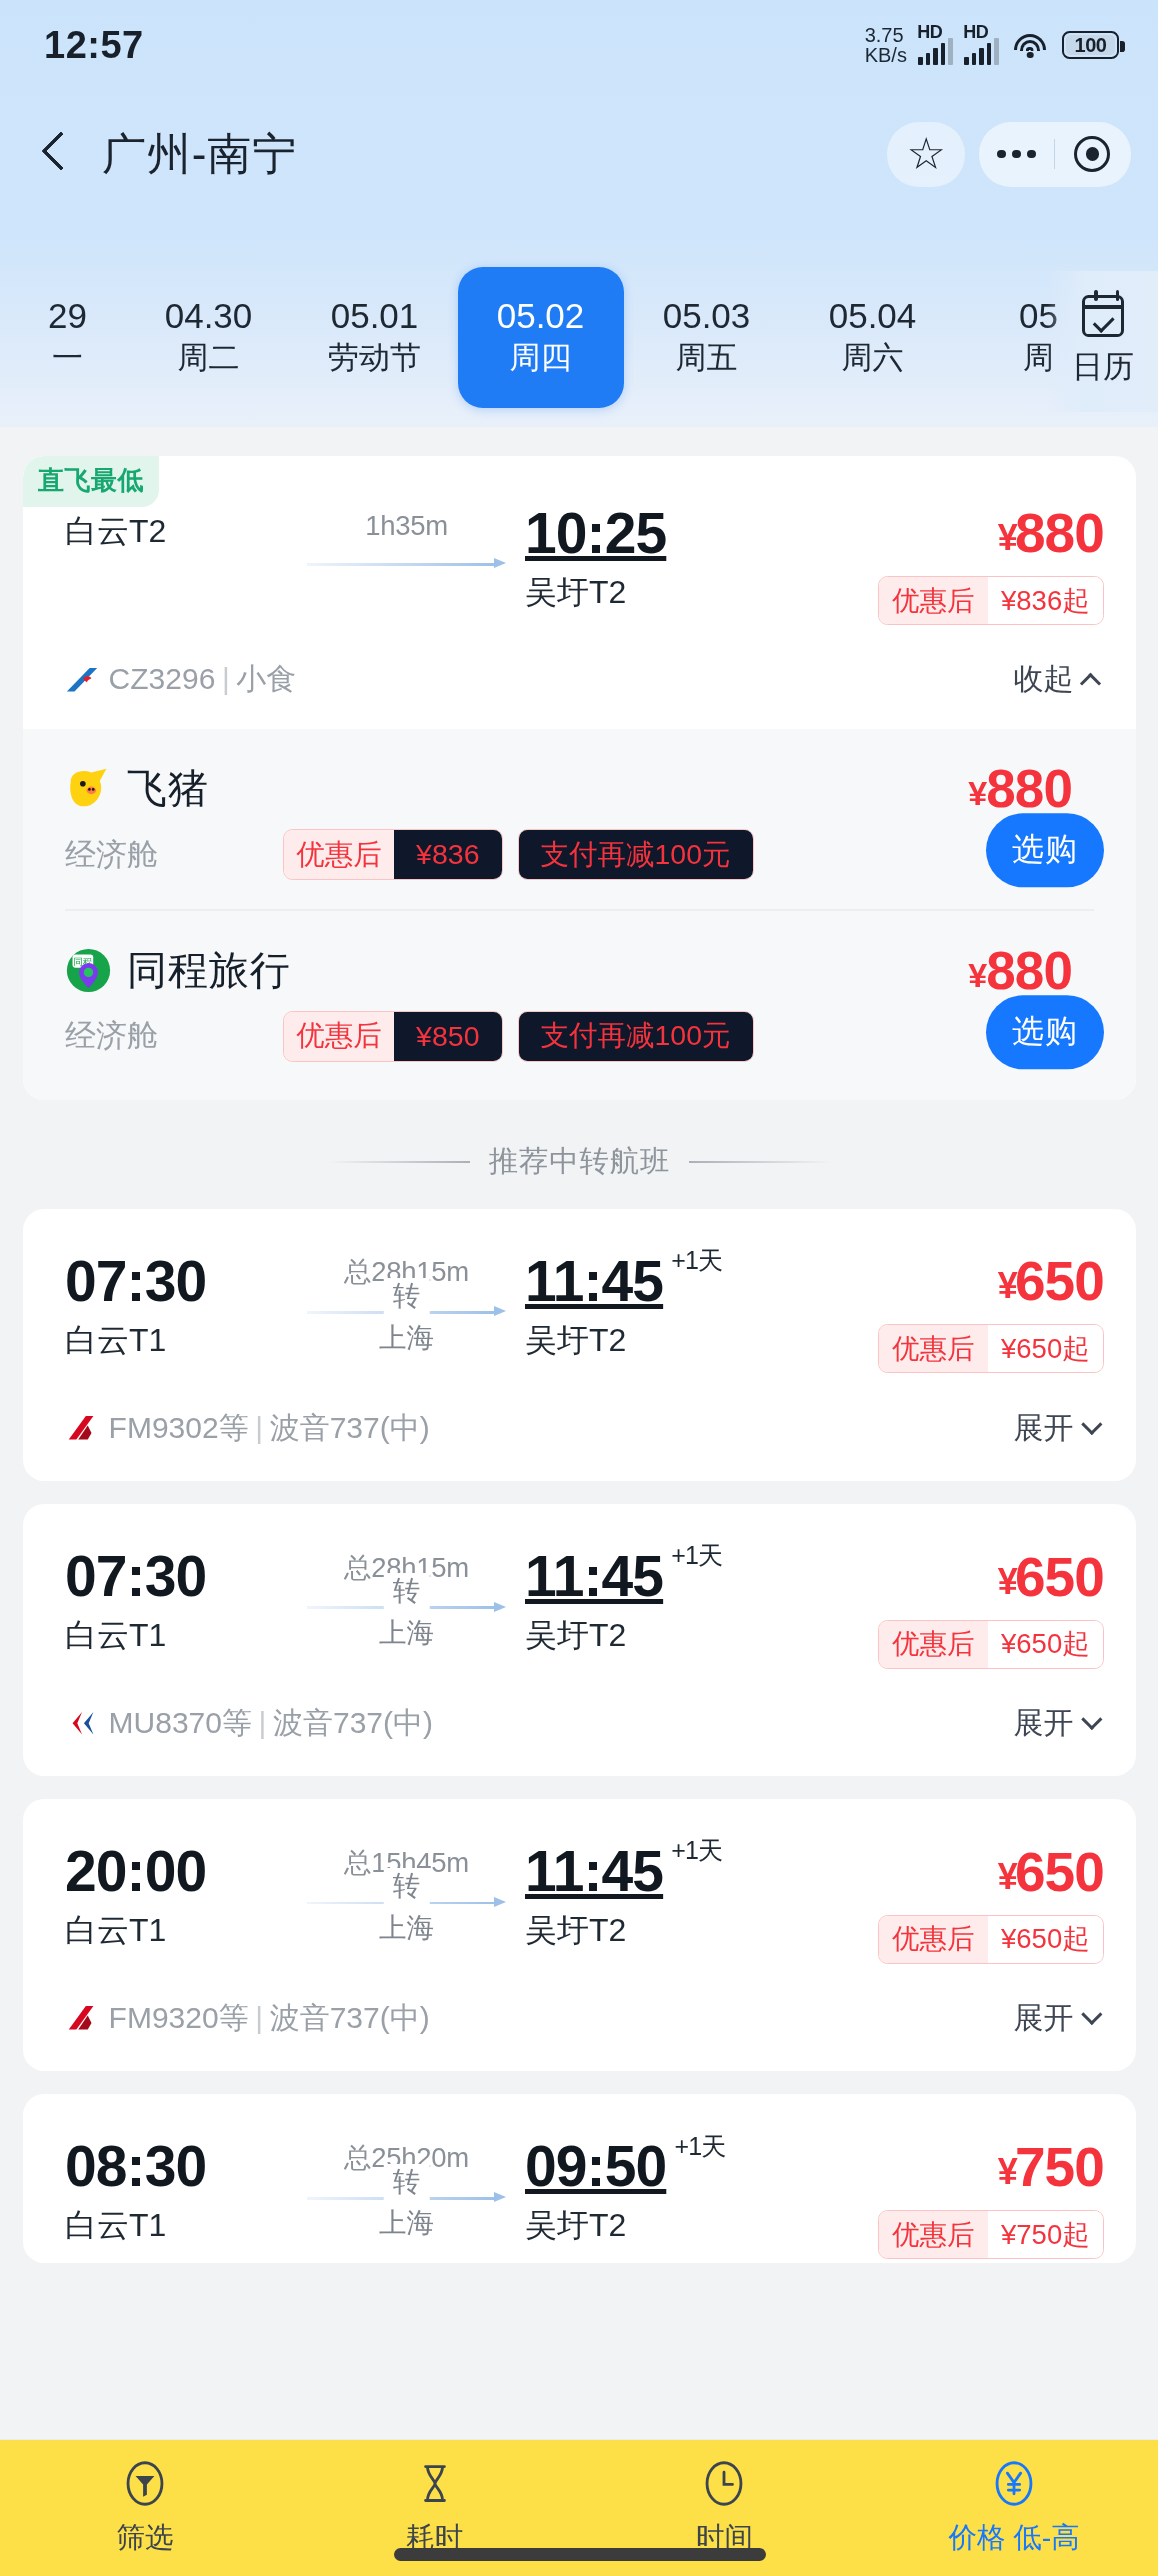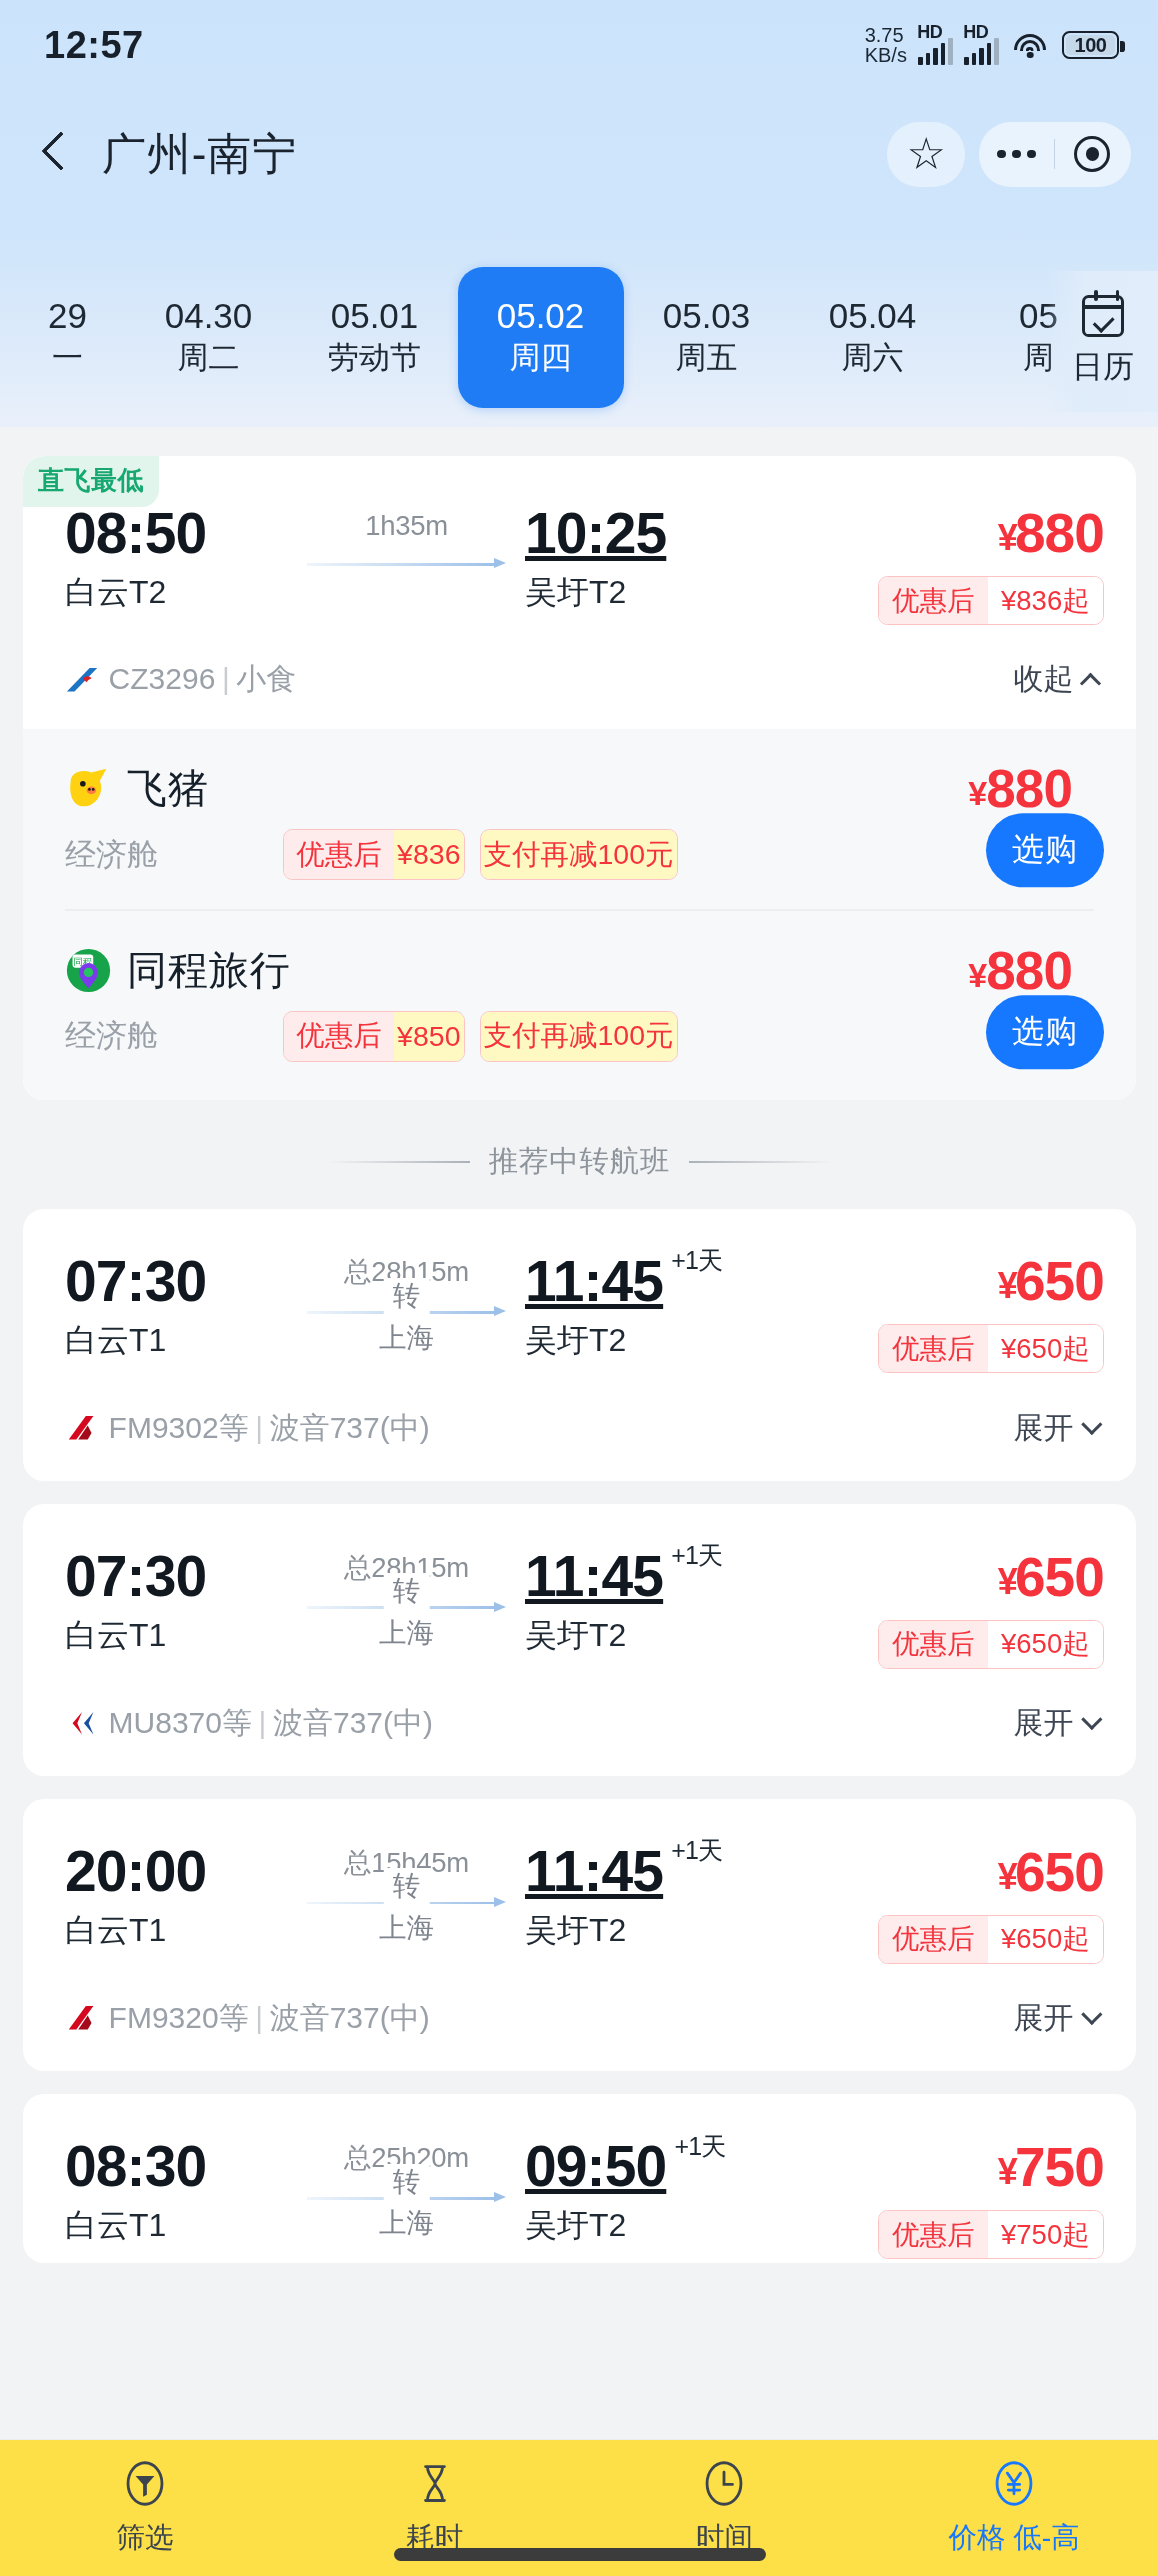--- a/index.html
+++ b/index.html
@@ -167,21 +167,21 @@
   .ota-btn{ position:absolute; right:32px; top:50%; transform:translateY(-5.7px);
      width:118px; height:74px; background:#1677ff; color:#fff; border-radius:37px;
      display:flex; align-items:center; justify-content:center; font-size:32px; letter-spacing:0.9px;
      border:none; cursor:pointer; font-family:inherit;}
   .ota-bottom{ display:flex; align-items:center; margin-top:13.3px;}
   .ota-cabin{ font-size:31px; color:#9aa0a8; width:218px;}
   .ota-tags{ display:flex; gap:15px; }
   .tag-pill{ display:inline-flex; align-items:stretch; border:1.9px solid #fbc3c3; border-radius:9.5px;
      overflow:hidden; height:51px;}
   .tag-pill .lbl{ background:#fdeceb; color:#f4333d; font-size:28.5px; padding:0 12.3px; display:flex; align-items:center;}
-  .tag-pill .val{ background:#fef9c3; color:#f4333d; font-size:28.5px; padding:0 3px; display:flex; align-items:center;}
+  .tag-pill .val{ background:#0f172a; color:#f4333d; font-size:28.5px; padding:0 22px; display:flex; align-items:center;}
   .tag-pill.solid{ background:#fff;}
   .tag-pill.solid .val{ font-weight:500;}
   .ota-div{ height:1.9px; background:#eceef1; margin:0 42px;}
 
   
   .sec-div{ display:flex; align-items:center; justify-content:center; gap:19px; margin:42px 0 26.6px 0;}
   .sec-div .ln{ width:142px; height:1.9px; }
   .sec-div .ln.l{ background:linear-gradient(90deg,rgba(170,175,182,0),#aab0b7);}
   .sec-div .ln.r{ background:linear-gradient(90deg,#aab0b7,rgba(170,175,182,0));}
   .sec-div .tx{ font-size:29.4px; color:#8e949c; letter-spacing:0.9px;}
@@ -310,21 +310,20 @@
   </span>
   <span class="clab">日历</span>
 </div>
 
 <div class="content">
 
   <div class="card card-direct">
     <div class="badge-lowest">直飞最低</div>
     <div class="flight-row">
       <div class="seg-left">
-        <div class="seg-time">08:50</div>
         <div class="seg-air">白云T2</div>
       </div>
       <div class="seg-mid">
         <div class="seg-dur">1h35m</div>
         <div class="seg-arrow">
             <span class="ln"></span>
             <span class="hd"></span>
           </div>
       </div>
       <div class="seg-right">

